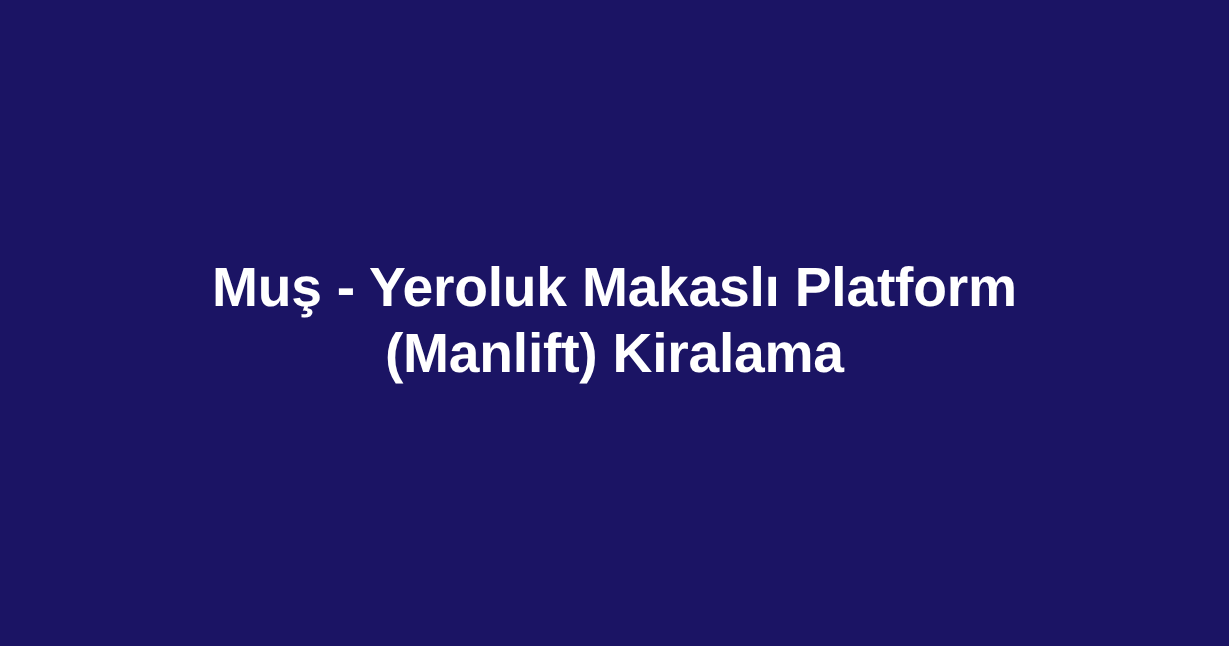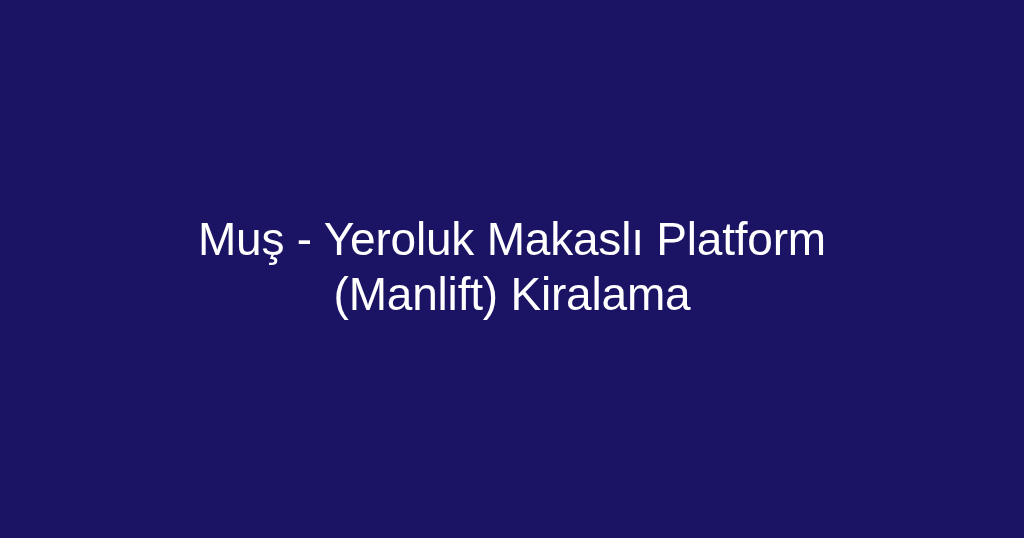--- a/index.html
+++ b/index.html
@@ -33,21 +33,21 @@
     width: 100%;
     max-width: 720px;
     text-align: center;
     
     transform: translateY(-2px);
   }
 
   .headline {
     margin: 0;
     font-family: "Liberation Sans", sans-serif;
-    font-weight: normal;
+    font-weight: bold;
     font-size: 46px;
     line-height: 55px;
     letter-spacing: -0.2px;
     color: #ffffff;
     word-wrap: break-word;
     -webkit-font-smoothing: antialiased;
   }
 </style>
 </head>
 <body>

